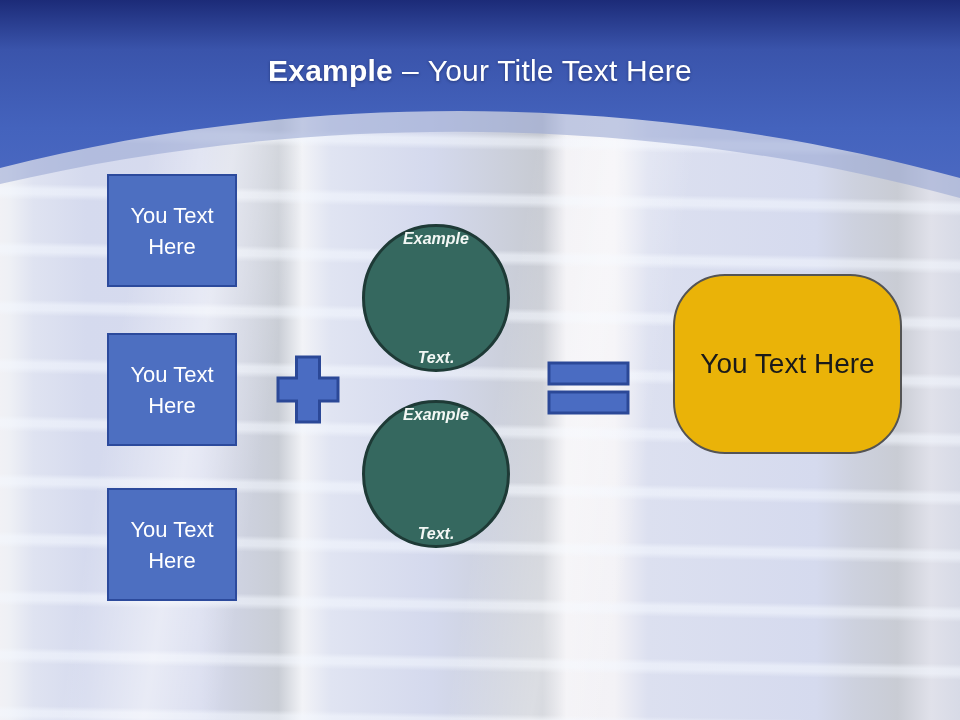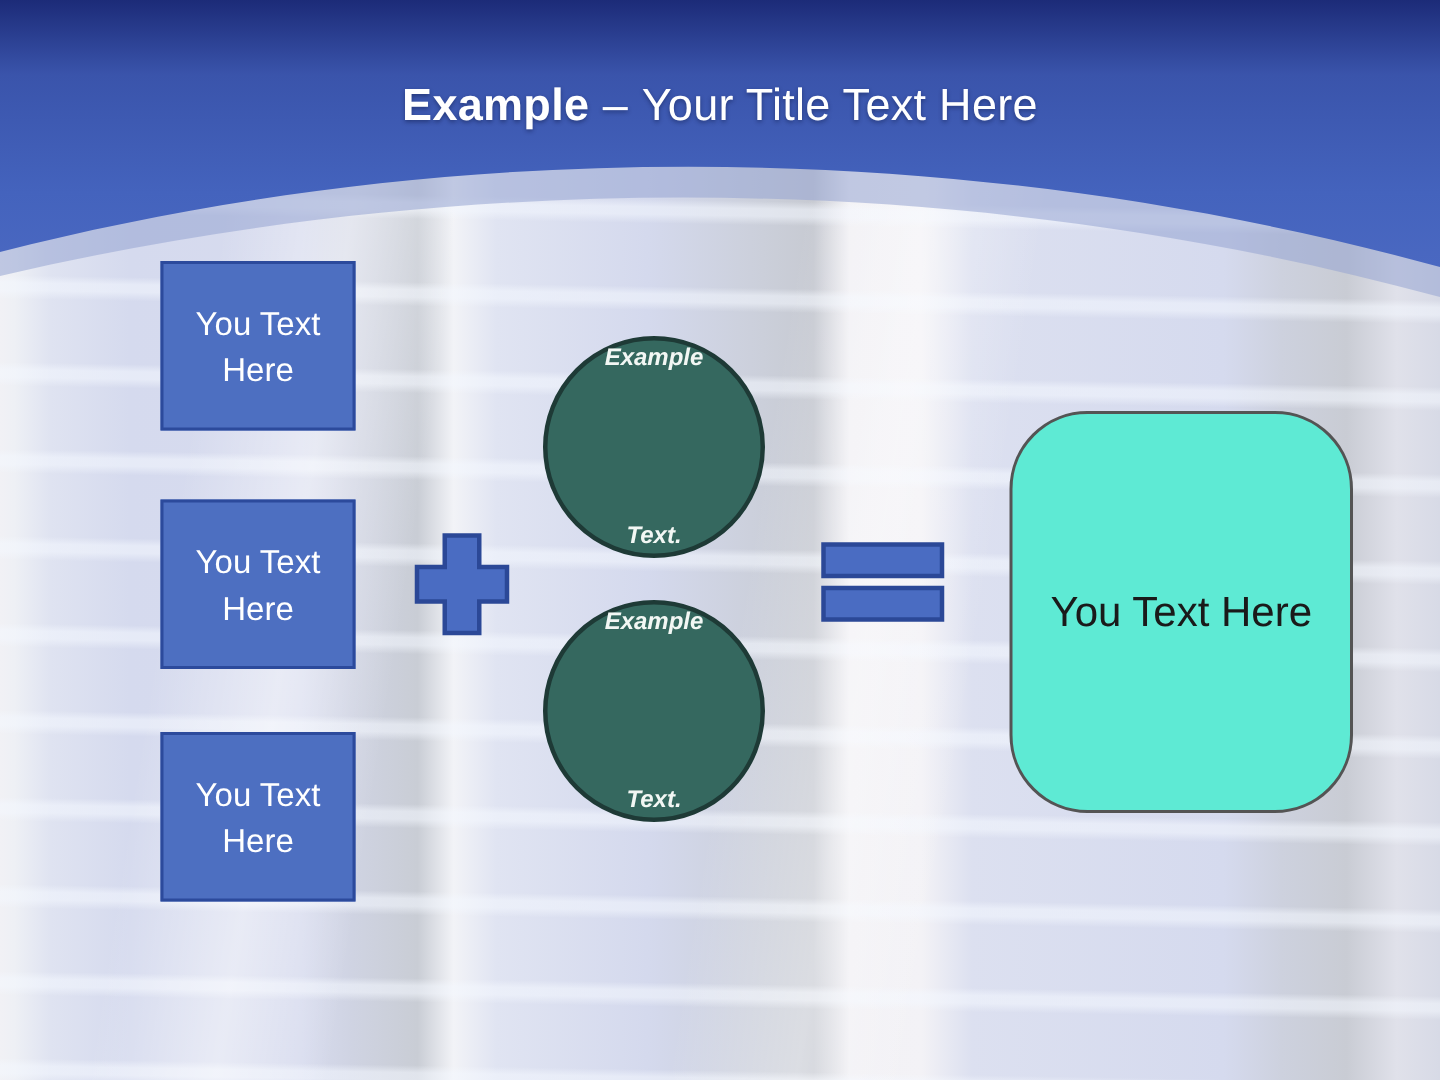--- a/index.html
+++ b/index.html
@@ -56,22 +56,22 @@
     display:flex;flex-direction:column;align-items:center;justify-content:space-between;
     color:#f2f7f4;font-size:16px;font-weight:700;font-style:italic;line-height:23px;text-align:center;
   }
   .circle-1{top:224px;} .circle-2{top:400px;}
 
   
   .ops{position:absolute;left:0;top:0;pointer-events:none;}
 
   
   .result{
-    position:absolute;left:673px;top:274px;width:229px;height:268px;box-sizing:border-box;
-    background:#5eead4;border:2px solid #545454;border-radius:52px;
+    position:absolute;left:673px;top:274px;width:229px;height:180px;box-sizing:border-box;
+    background:#eab308;border:2px solid #545454;border-radius:52px;
     display:flex;align-items:center;justify-content:center;
     color:#1a1a1a;font-size:28px;white-space:nowrap;
   }
 </style>
 </head>
 <body>
 
 <div class="slide">
 
   <div class="bg"></div>

